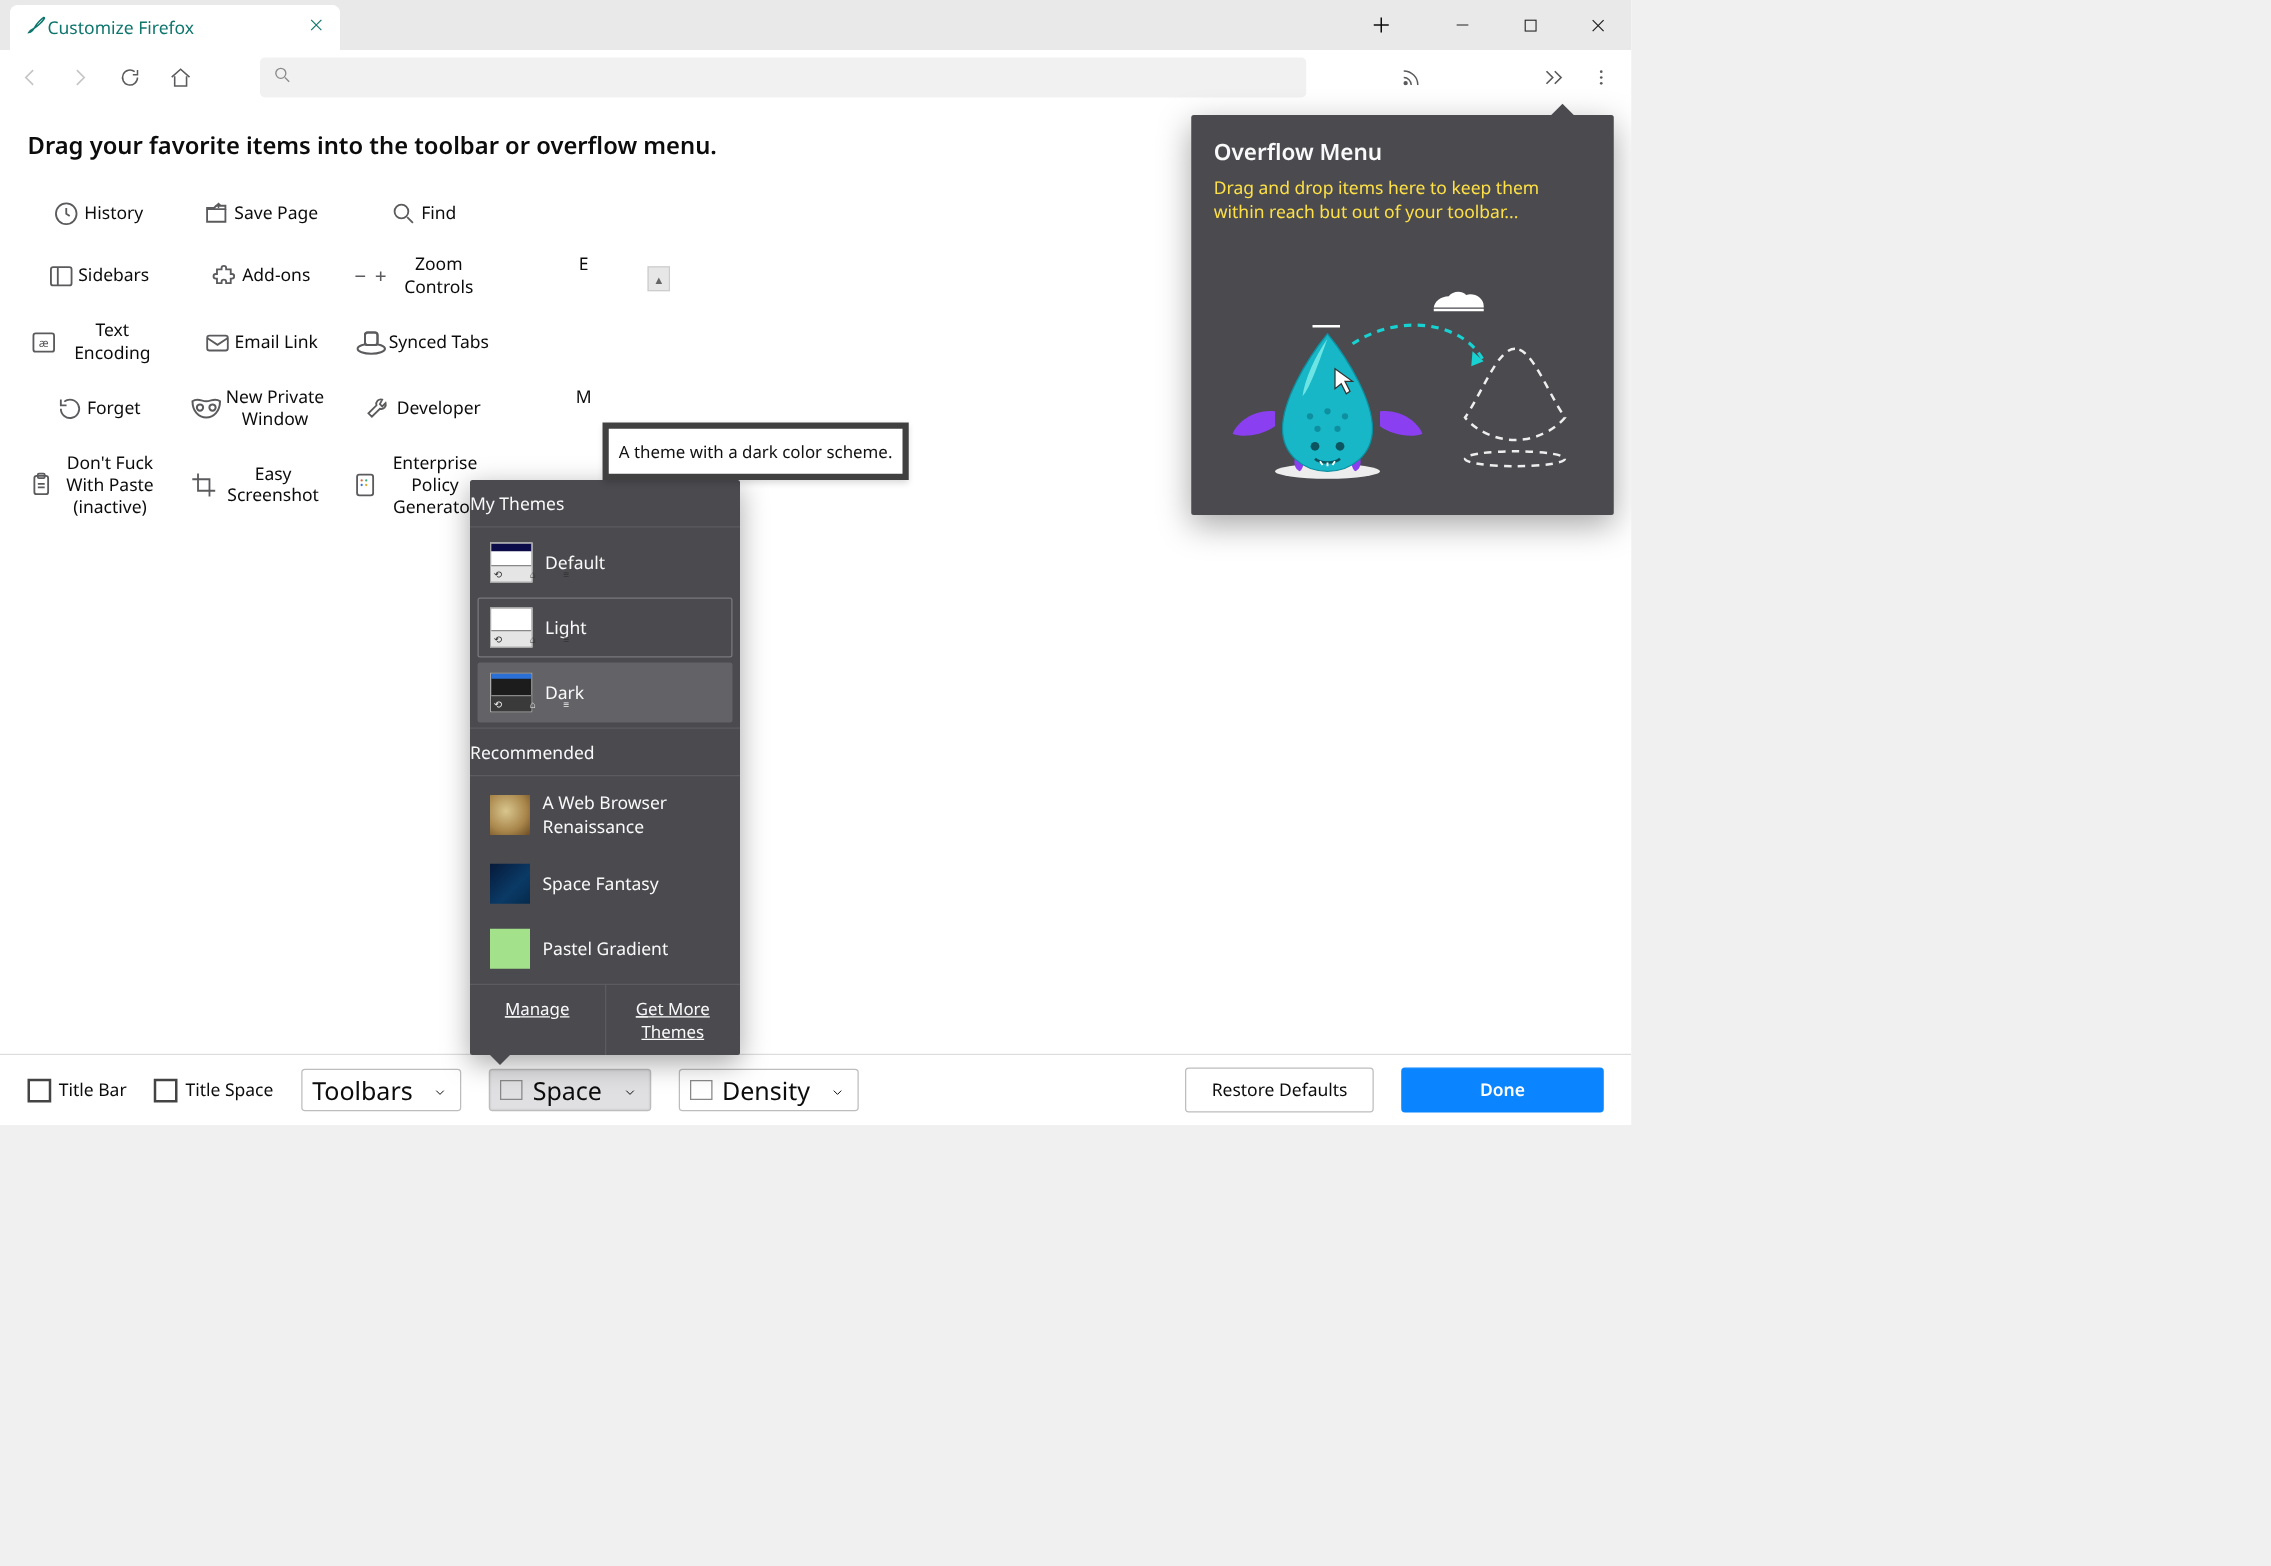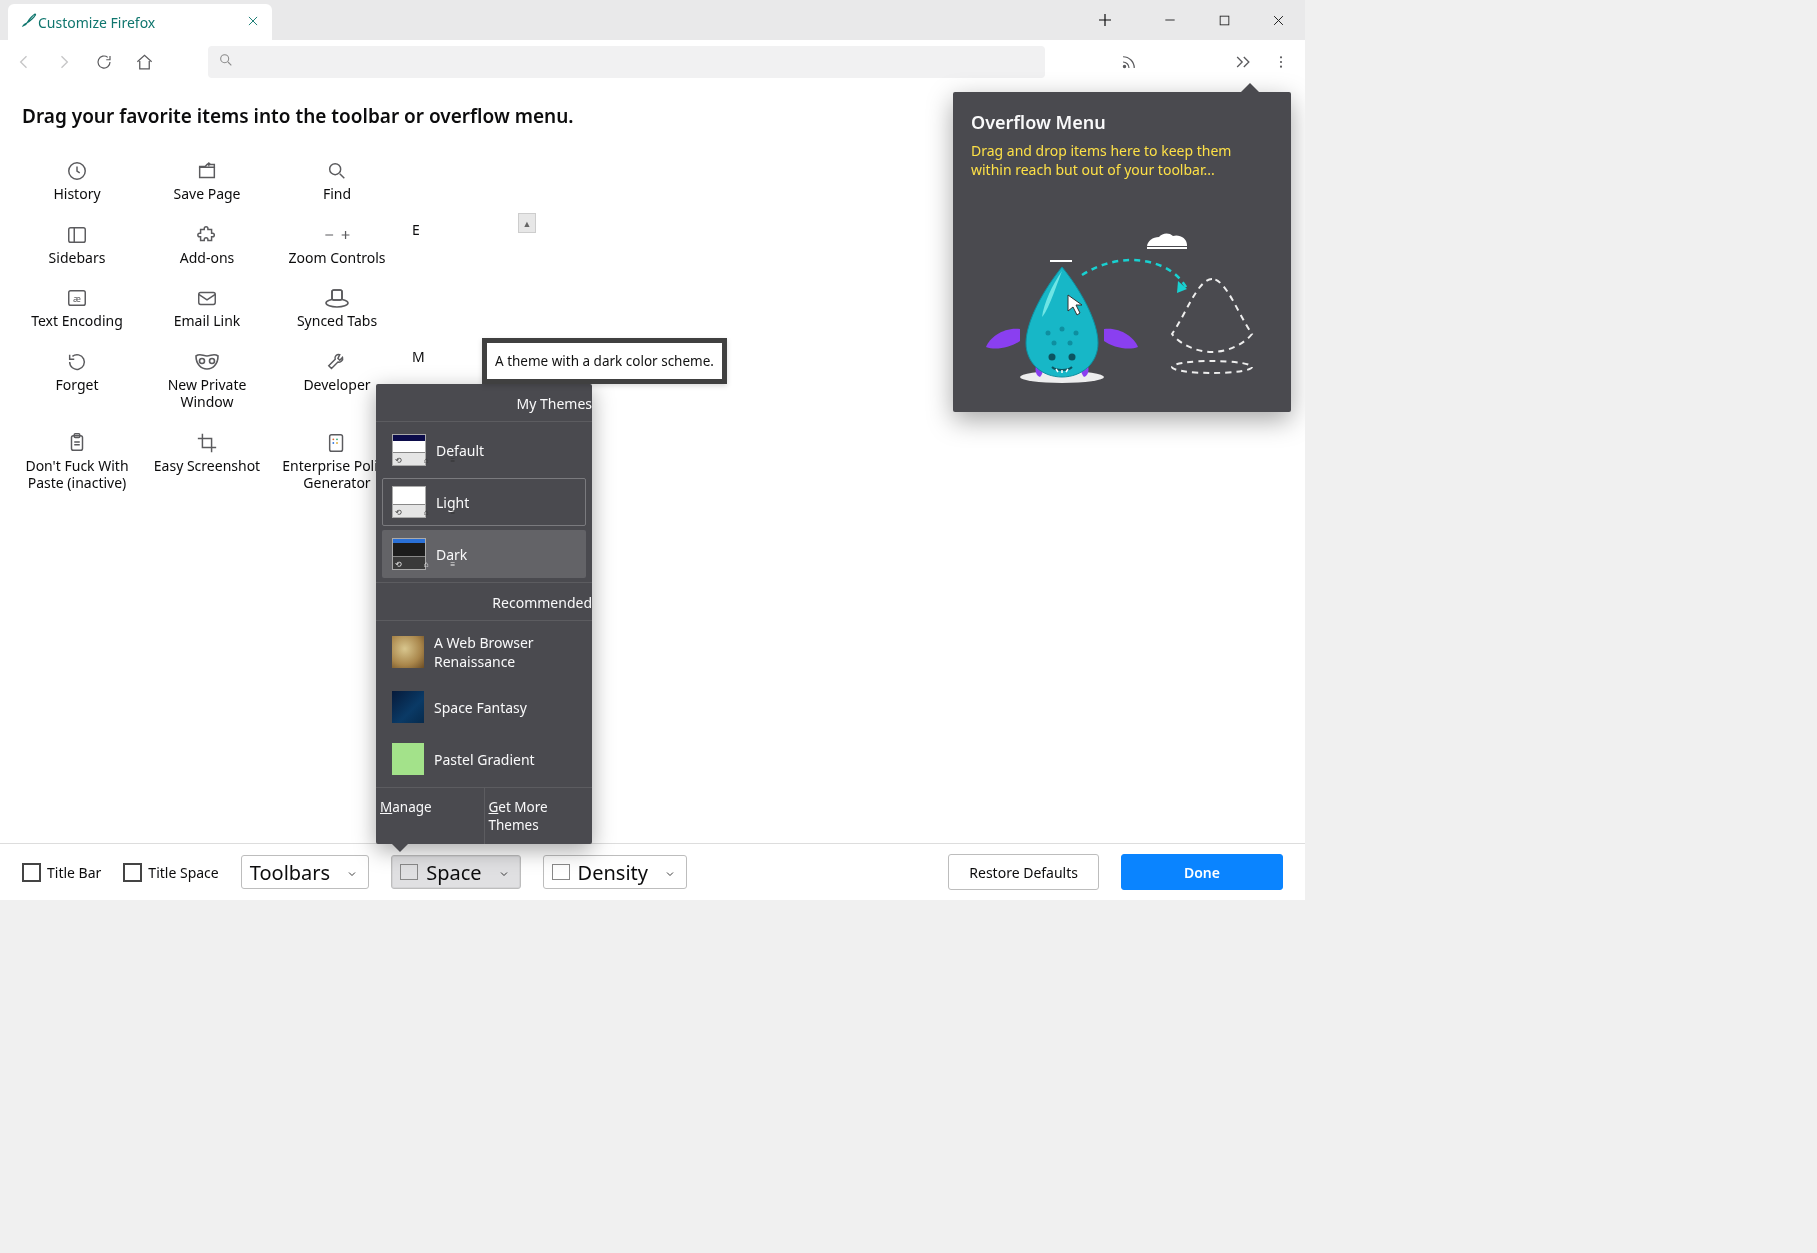--- a/index.html
+++ b/index.html
@@ -108,24 +108,25 @@
   }
 
   .palette {
     display:grid;
     grid-template-columns: repeat(4, 120px);
     column-gap:10px;
     row-gap:18px;
   }
   .palette-item {
     width:110px;
-    display:flex;flex-direction:column;align-items:center;
+    display:flex;flex-direction:row;align-items:center;
     text-align:center;
     gap:0;
     color:#0c0c0d;
+    justify-content:center;
   }
   .palette-icon {
     width:28px;height:28px;
     display:flex;align-items:center;justify-content:center;
     color:#5b5b5e;
   }
   .palette-label {
     font-size:14px;
     line-height:1.25;
     min-height:1em;
@@ -160,21 +161,21 @@
   .themes-popup:after {
     content:"";
     position:absolute;
     bottom:-8px;
     left:16px;
     border:8px solid transparent;
     border-top-color: var(--dark-panel);
     border-bottom:none;
   }
   .popup-section-title {
-    text-align:right;
+    text-align:left;
     font-size:14px;
     padding:10px 0 8px;
     border-bottom:1px solid #5c5c60;
   }
   .theme-row {
     display:flex;align-items:center;gap:10px;
     padding:8px 10px;
     margin:4px 6px;
     border-radius:2px;
     cursor:pointer;
@@ -202,23 +203,25 @@
   }
   .theme-img.renaissance{background:radial-gradient(circle at 40% 40%, #d8c68e 0%, #a9864b 60%, #6b4c24 100%);}
   .theme-img.space{background:linear-gradient(135deg,#061a3a,#0a3a66 60%,#062a4c);}
   .theme-img.pastel{background:#a3e28a;}
   .popup-footer {
     display:flex;
     border-top:1px solid #5c5c60;
   }
   .popup-footer > div {
     flex:1;
+    text-align:center;
     padding:10px 4px;
     font-size:13.5px;
     cursor:pointer;
+    text-decoration:underline;
   }
   .popup-footer > div:first-child{border-right:1px solid #5c5c60;}
   .popup-footer u{text-decoration:underline;}
 
   
   .tooltip {
     position:absolute;
     top:338px;
     left:482px;
     background:#fff;

